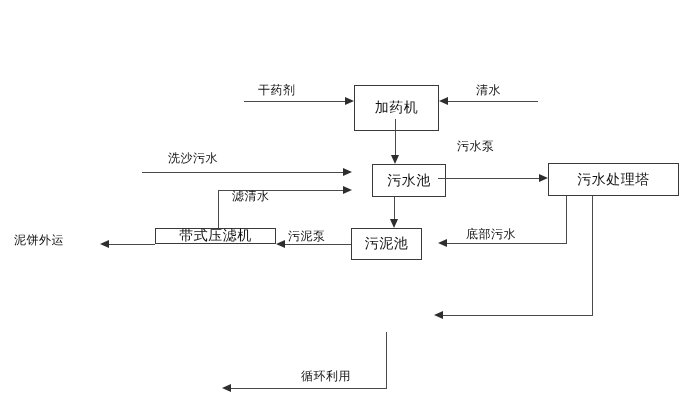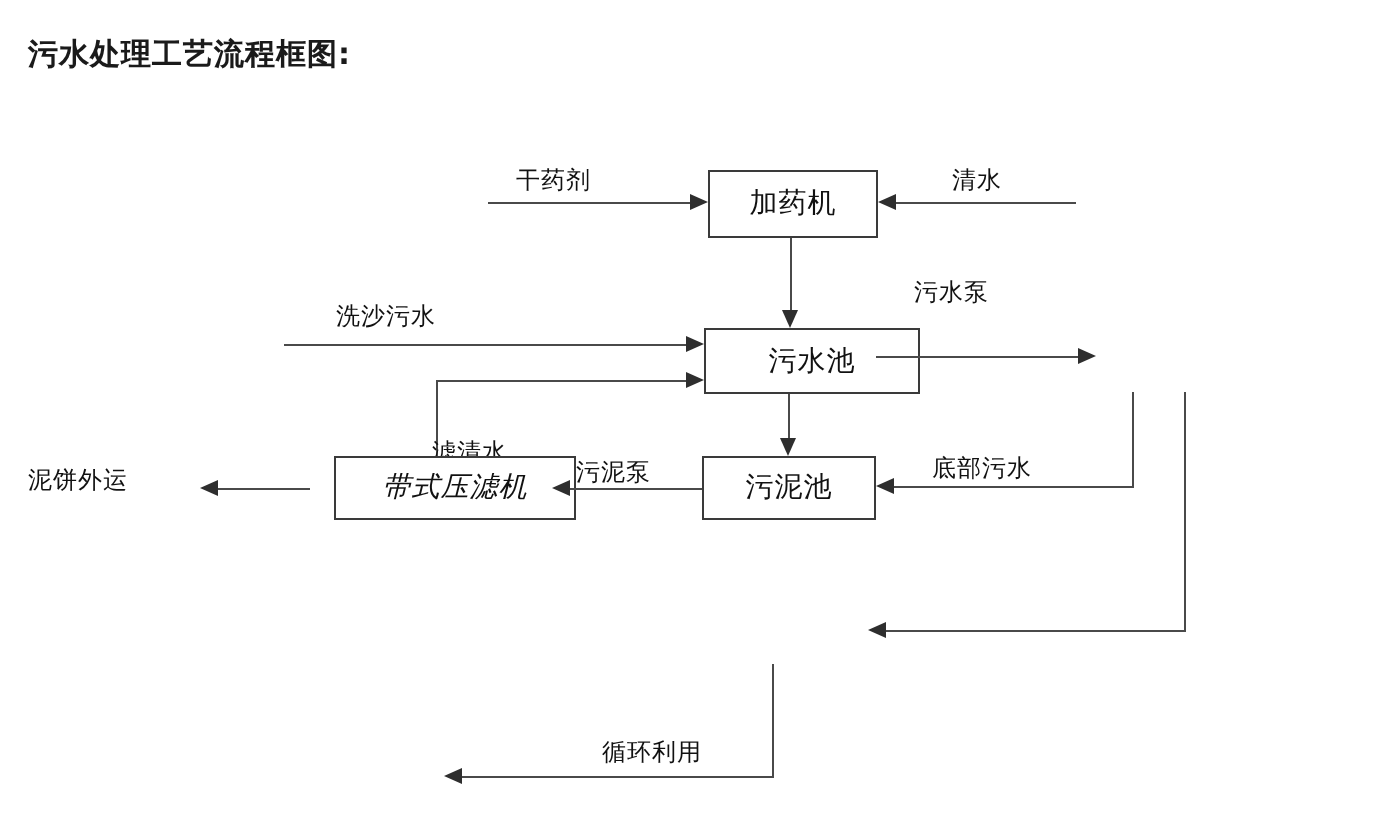--- a/index.html
+++ b/index.html
@@ -70,65 +70,65 @@
     border-left: 4.5px solid transparent;
     border-right: 4.5px solid transparent;
     border-top: 9px solid #2e2e2e;
   }
 </style>
 </head>
 <body>
 
 <div id="page">
 
-  <div id="title">污水处理工艺流程框图:</div>
 
   <div class="ln lh" style="left:244px; top:101px; width:101px;"></div>
   <div class="arrow ar-right" style="left:345px; top:96.5px;"></div>
   <div class="edge-label" style="left:258px; top:82px;">干药剂</div>
 
   <div class="ln lh" style="left:448px; top:101px; width:90px;"></div>
   <div class="arrow ar-left" style="left:439px; top:96.5px;"></div>
   <div class="edge-label" style="left:476px; top:82px;">清水</div>
 
-  <div class="box" style="left:354px; top:85px; width:85px; height:34px;">加药机</div>
+  <div class="box" style="left:354px; top:85px; width:85px; height:46px;">加药机</div>
 
   <div class="ln lv" style="left:395px; top:119px; height:36px;"></div>
   <div class="arrow ar-down" style="left:390.7px; top:155px;"></div>
 
   <div class="ln lh" style="left:142px; top:172px; width:201px;"></div>
   <div class="arrow ar-right" style="left:343px; top:167.5px;"></div>
   <div class="edge-label" style="left:168px; top:150px;">洗沙污水</div>
 
   <div class="ln lv" style="left:218px; top:190px; height:39px;"></div>
   <div class="ln lh" style="left:218px; top:190px; width:125px;"></div>
   <div class="arrow ar-right" style="left:343px; top:185.5px;"></div>
-  <div class="edge-label" style="left:216px; top:188px;margin-top:30px;">滤清水</div>
+  <div class="edge-label" style="left:232px; top:188px;">滤清水</div>
 
-  <div class="box" style="left:352px; top:164px; width:108px; height:33px;">污水池</div>
+  <div class="box" style="left:372px; top:164px; width:74px; height:33px;">污水池</div>
 
   <div class="ln lh" style="left:438px; top:178px; width:101px;"></div>
   <div class="arrow ar-right" style="left:539px; top:173.5px;"></div>
   <div class="edge-label" style="left:457px; top:138px;">污水泵</div>
 
+  <div class="box" style="left:548px; top:163px; width:131px; height:33px;">污水处理塔</div>
 
   <div class="ln lv" style="left:394px; top:197px; height:22px;"></div>
   <div class="arrow ar-down" style="left:389.7px; top:219px;"></div>
 
   <div class="ln lh" style="left:109px; top:244px; width:46px;"></div>
   <div class="arrow ar-left" style="left:100px; top:239.5px;"></div>
   <div class="edge-label" style="left:14px; top:232px;">泥饼外运</div>
 
-  <div class="box" style="left:167px; top:228px; width:121px; height:32px;font-style:italic;">带式压滤机</div>
+  <div class="box" style="left:155px; top:228px; width:121px; height:16px;">带式压滤机</div>
 
   <div class="ln lh" style="left:285px; top:244px; width:66px;"></div>
   <div class="arrow ar-left" style="left:276px; top:239.5px;"></div>
   <div class="edge-label" style="left:288px; top:228px;">污泥泵</div>
 
-  <div class="box" style="left:351px; top:228px; width:87px; height:32px;">污泥池</div>
+  <div class="box" style="left:351px; top:228px; width:71px; height:32px;">污泥池</div>
 
   <div class="ln lv" style="left:566px; top:196px; height:48px;"></div>
   <div class="ln lh" style="left:447px; top:243px; width:120px;"></div>
   <div class="arrow ar-left" style="left:438px; top:238.5px;"></div>
   <div class="edge-label" style="left:466px; top:226px;text-align:right;">底部污水</div>
 
   <div class="ln lv" style="left:592px; top:196px; height:120px;"></div>
   <div class="ln lh" style="left:443px; top:315px; width:150px;"></div>
   <div class="arrow ar-left" style="left:434px; top:310.5px;"></div>
 

